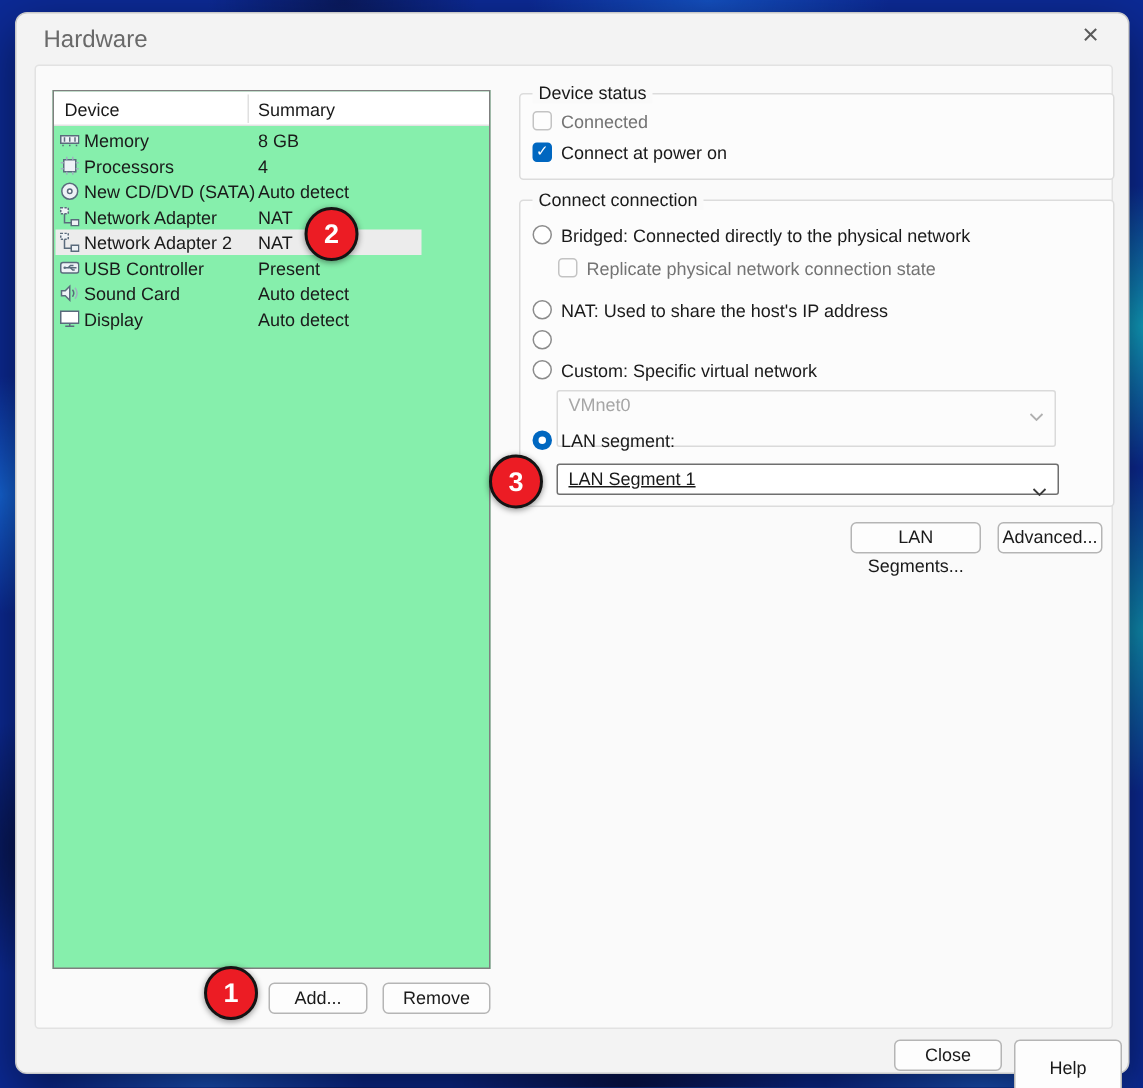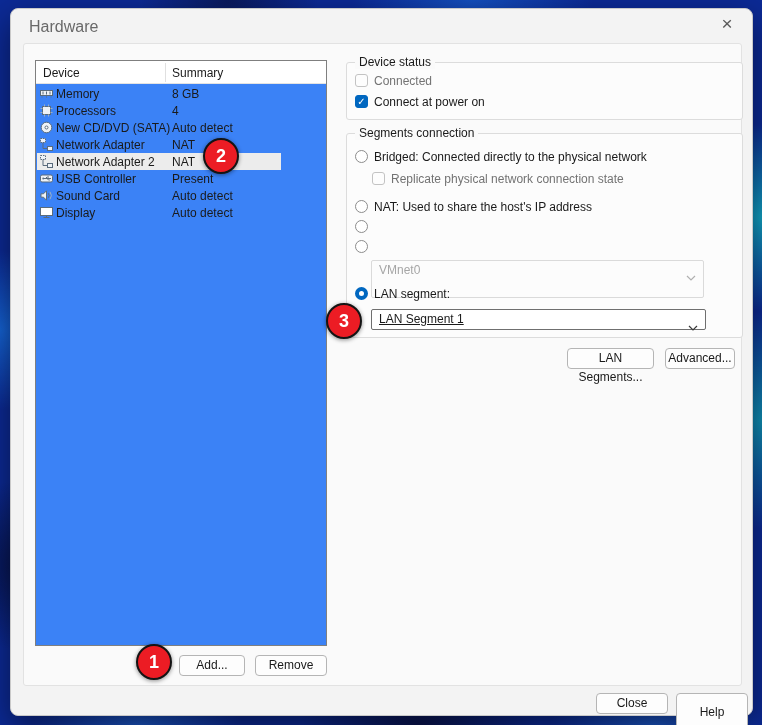--- a/index.html
+++ b/index.html
@@ -28,21 +28,21 @@
   .titlebar { position:absolute; left:0; top:0; width:100%; height:34px; }
   .title { position:absolute; left:18px; top:9px; color:#696969; font-size:16px; }
   .close-x { position:absolute; right:13px; top:3px; width:24px; height:24px;
     color:#5a5a5a; font-size:19px; line-height:24px; text-align:center; cursor:default; }
   .content {
     position:absolute; left:12px; top:34px; width:719px; height:643px;
     background:#fafafa; border:1px solid #e2e2e2; border-radius:3px;
   }
   
   .devlist { position:absolute; left:11px; top:16px; width:292px; height:586px;
-    background:#3b82f6; border:1px solid #7f7f7f; }
+    background:#86efac; border:1px solid #7f7f7f; }
   .lv-header { position:absolute; left:0; top:0; width:100%; height:23px;
     border-bottom:1px solid #e3e3e3; background:#fff; }
   .lv-header .col-dev { position:absolute; left:7px; top:5px; }
   .lv-header .col-sum { position:absolute; left:136px; top:5px; }
   .col-divider { position:absolute; left:129px; top:2px; width:1px; height:19px; background:#e0e0e0; }
   .lv-row { position:absolute; left:1px; width:244px; height:17px; }
   .lv-row.selected { background:#ececec; }
   .dicon { position:absolute; left:3px; top:2px; width:13px; height:13px; }
   .dicon svg { display:block; }
   .dname { position:absolute; left:19px; top:2px; white-space:nowrap; }
@@ -206,34 +206,35 @@
 
     <div class="group" style="left:322px; top:18px; width:397px; height:58px;">
       <span class="group-label" style="background:#fafafa;">Device status</span>
       <span class="cb disabled" style="left:8px; top:11px;"></span>
       <span class="ctl-label disabled" style="left:27px; top:11px;">Connected</span>
       <span class="cb checked" style="left:8px; top:32px;"><span>✓</span></span>
       <span class="ctl-label" style="left:27px; top:32px;">Connect at power on</span>
     </div>
 
     <div class="group" style="left:322px; top:89px; width:397px; height:205px;">
-      <span class="group-label" style="background:#fafafa;">Segments connection</span>
+      <span class="group-label" style="background:#fafafa;">Connect connection</span>
 
       <span class="radio" style="left:8px; top:16px;"></span>
       <span class="ctl-label" style="left:27px; top:16px;">Bridged: Connected directly to the physical network</span>
 
       <span class="cb disabled" style="left:25px; top:38px;"></span>
       <span class="ctl-label disabled" style="left:44px; top:38px;">Replicate physical network connection state</span>
 
       <span class="radio" style="left:8px; top:66px;"></span>
       <span class="ctl-label" style="left:27px; top:66px;">NAT: Used to share the host's IP address</span>
 
       <span class="radio" style="left:8px; top:86px;"></span>
 
       <span class="radio" style="left:8px; top:106px;"></span>
+      <span class="ctl-label" style="left:27px; top:106px;">Custom: Specific virtual network</span>
 
       <div class="combo disabled" style="left:24px; top:126px; width:333px;">
         <span>VMnet0</span>
         <span class="chev"><svg width="10" height="6" viewBox="0 0 10 6">
               <polyline points="1,1 5,5 9,1" fill="none" stroke="#b0b0b0" stroke-width="1.2"></polyline>
             </svg></span>
       </div>
 
       <span class="radio selected" style="left:8px; top:153px;"></span>
       <span class="ctl-label" style="left:27px; top:153px;">LAN segment:</span>

